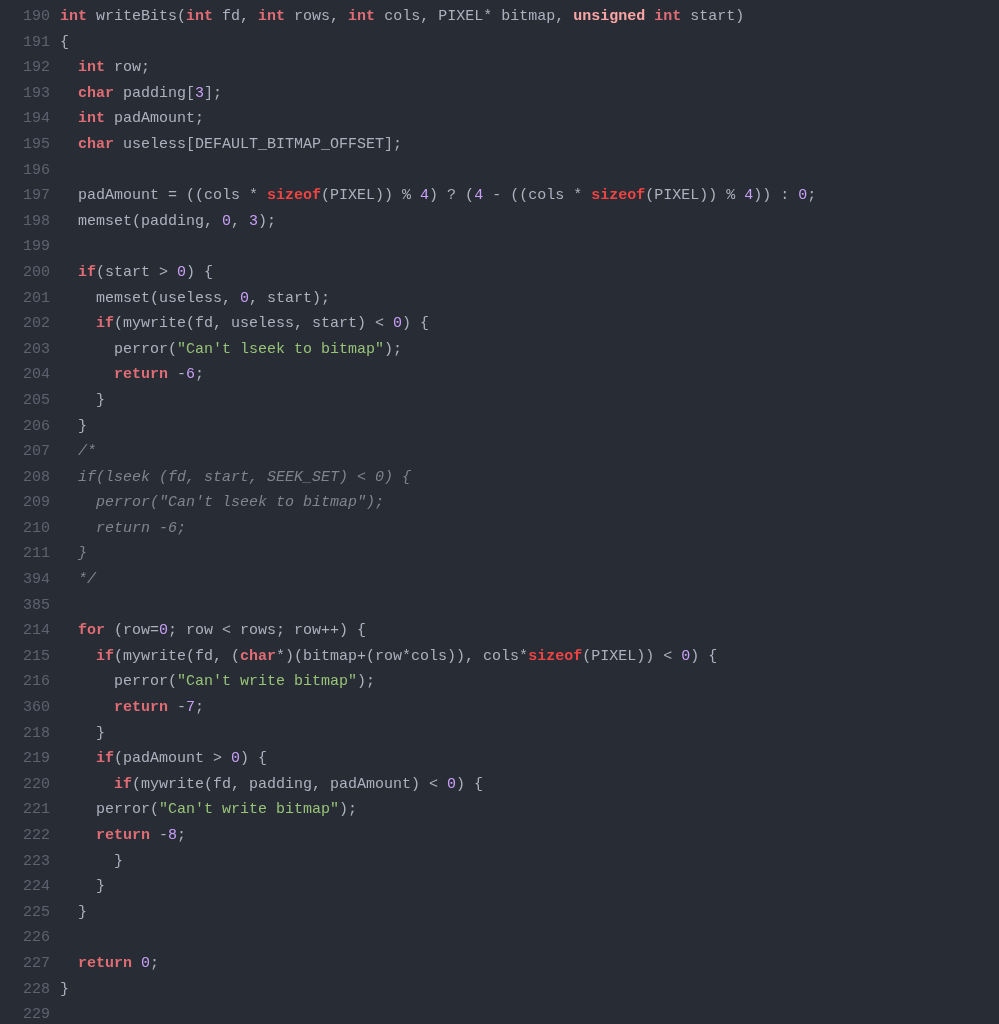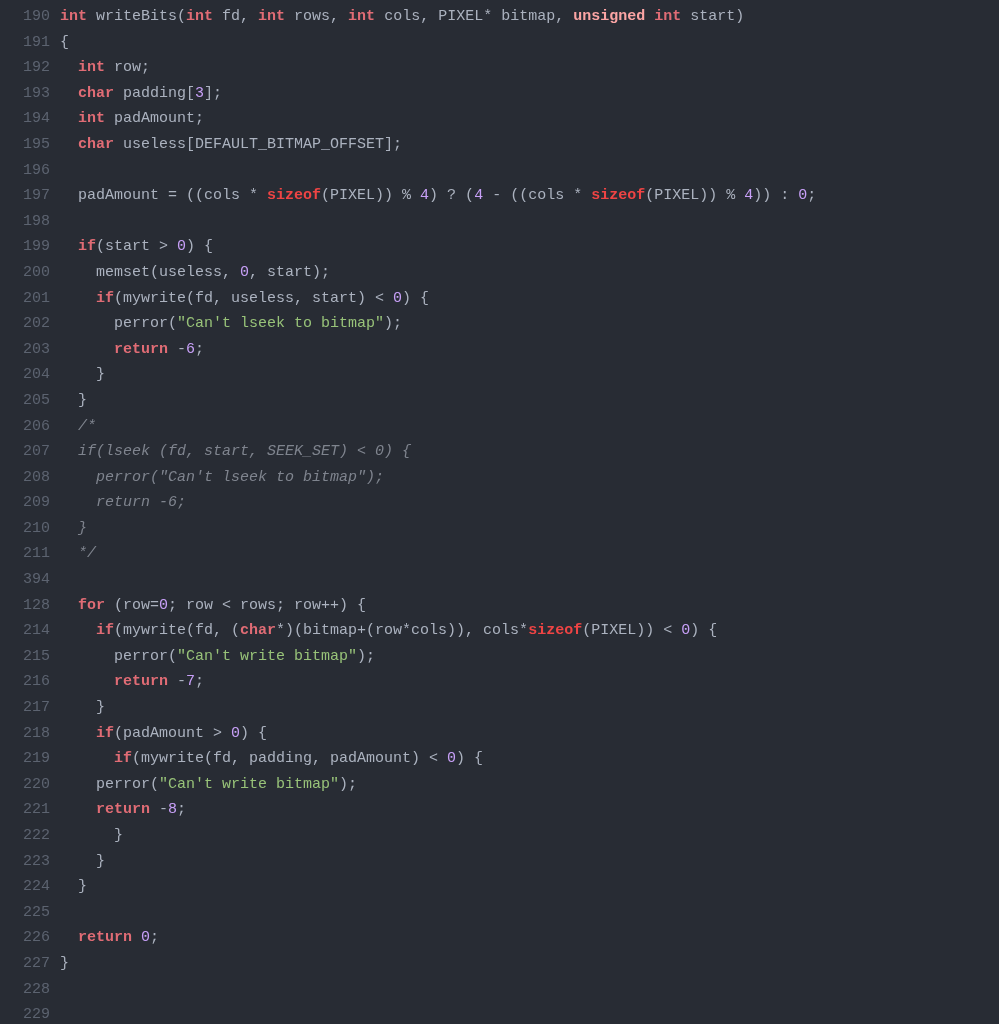--- a/index.html
+++ b/index.html
@@ -61,25 +61,25 @@
       <div>203</div>
       <div>204</div>
       <div>205</div>
       <div>206</div>
       <div>207</div>
       <div>208</div>
       <div>209</div>
       <div>210</div>
       <div>211</div>
       <div>394</div>
-      <div>128</div>
+      <div>385</div>
       <div>214</div>
       <div>215</div>
       <div>216</div>
-      <div>217</div>
+      <div>360</div>
       <div>218</div>
       <div>219</div>
       <div>220</div>
       <div>221</div>
       <div>222</div>
       <div>223</div>
       <div>224</div>
       <div>225</div>
       <div>226</div>
       <div>227</div>
@@ -88,20 +88,21 @@
     </div>
   <div class="code" id="code">
       <div class="line"><span class="tok-keyword">int</span><span class="tok-ident"> writeBits(</span><span class="tok-keyword">int</span><span class="tok-ident"> fd, </span><span class="tok-keyword">int</span><span class="tok-ident"> rows, </span><span class="tok-keyword">int</span><span class="tok-ident"> cols, PIXEL* bitmap, </span><span class="tok-unsigned">unsigned</span><span class="tok-ident"> </span><span class="tok-keyword">int</span><span class="tok-ident"> start)</span></div>
       <div class="line"><span class="tok-ident">{</span></div>
       <div class="line"><span class="tok-ident">  </span><span class="tok-keyword">int</span><span class="tok-ident"> row;</span></div>
       <div class="line"><span class="tok-ident">  </span><span class="tok-keyword">char</span><span class="tok-ident"> padding[</span><span class="tok-num">3</span><span class="tok-ident">];</span></div>
       <div class="line"><span class="tok-ident">  </span><span class="tok-keyword">int</span><span class="tok-ident"> padAmount;</span></div>
       <div class="line"><span class="tok-ident">  </span><span class="tok-keyword">char</span><span class="tok-ident"> useless[DEFAULT_BITMAP_OFFSET];</span></div>
       <div class="line">&nbsp;</div>
       <div class="line"><span class="tok-ident">  padAmount = ((cols * </span><span class="tok-keyword2">sizeof</span><span class="tok-ident">(PIXEL)) % </span><span class="tok-num">4</span><span class="tok-ident">) ? (</span><span class="tok-num">4</span><span class="tok-ident"> - ((cols * </span><span class="tok-keyword2">sizeof</span><span class="tok-ident">(PIXEL)) % </span><span class="tok-num">4</span><span class="tok-ident">)) : </span><span class="tok-num">0</span><span class="tok-ident">;</span></div>
+      <div class="line"><span class="tok-ident">  memset(padding, </span><span class="tok-num">0</span><span class="tok-ident">, </span><span class="tok-num">3</span><span class="tok-ident">);</span></div>
       <div class="line">&nbsp;</div>
       <div class="line"><span class="tok-ident">  </span><span class="tok-keyword">if</span><span class="tok-ident">(start &gt; </span><span class="tok-num">0</span><span class="tok-ident">) {</span></div>
       <div class="line"><span class="tok-ident">    memset(useless, </span><span class="tok-num">0</span><span class="tok-ident">, start);</span></div>
       <div class="line"><span class="tok-ident">    </span><span class="tok-keyword">if</span><span class="tok-ident">(mywrite(fd, useless, start) &lt; </span><span class="tok-num">0</span><span class="tok-ident">) {</span></div>
       <div class="line"><span class="tok-ident">      perror(</span><span class="tok-string">"Can't lseek to bitmap"</span><span class="tok-ident">);</span></div>
       <div class="line"><span class="tok-ident">      </span><span class="tok-keyword">return</span><span class="tok-ident"> -</span><span class="tok-num">6</span><span class="tok-ident">;</span></div>
       <div class="line"><span class="tok-ident">    }</span></div>
       <div class="line"><span class="tok-ident">  }</span></div>
       <div class="line"><span class="tok-comment">  /*</span></div>
       <div class="line"><span class="tok-comment">  if(lseek (fd, start, SEEK_SET) &lt; 0) {</span></div>

